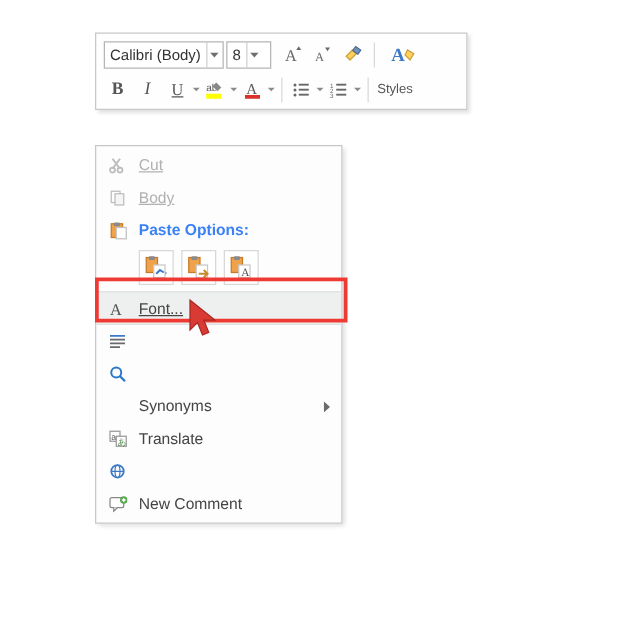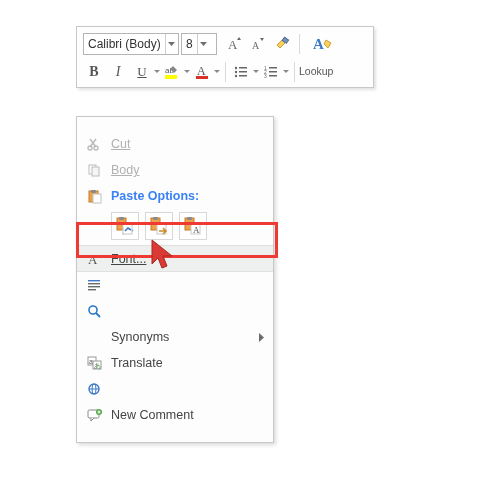--- a/index.html
+++ b/index.html
@@ -84,21 +84,21 @@
   }
   
   .menu {
     position: absolute;
     left: 76px;
     top: 116px;
     width: 196px;
     background: #fdfdfd;
     border: 1px solid #c8c8c8;
     box-shadow: 2px 2px 4px rgba(0,0,0,.15);
-    padding: 14px 0;
+    padding: 2px 0;
   }
   .mi {
     display: flex;
     align-items: center;
     height: 26px;
     padding: 0 8px 0 6px;
     color: #444;
   }
   .mi .ic {
     width: 22px;
@@ -258,21 +258,21 @@
           <rect x="5" y="10" width="8" height="1.5" fill="#666"></rect>
       </svg>
     </span>
     <span class="btn-split-dd">
         <svg width="6" height="4">
           <path d="M0 0 L6 0 L3 3 Z" fill="#8a8a8a"></path>
         </svg>
       </span>
     <span class="sep"></span>
     <div class="styles-cell">
-      <span>Lookup</span>
+      <span>Styles</span>
     </div>
   </div>
 </div>
 
 <div class="menu">
 
   <div class="mi disabled">
     <span class="ic">
       <svg width="14" height="14">
           <path d="M3 2 L9 10 M9 2 L3 10" stroke="#bcbcbc" stroke-width="1.6" fill="none"></path>

